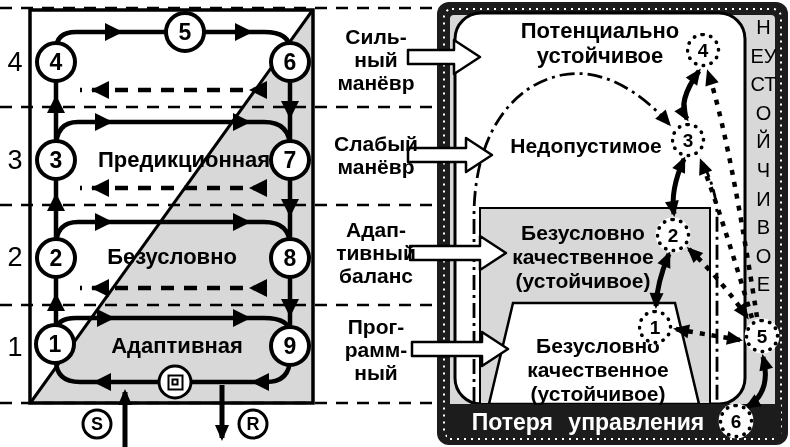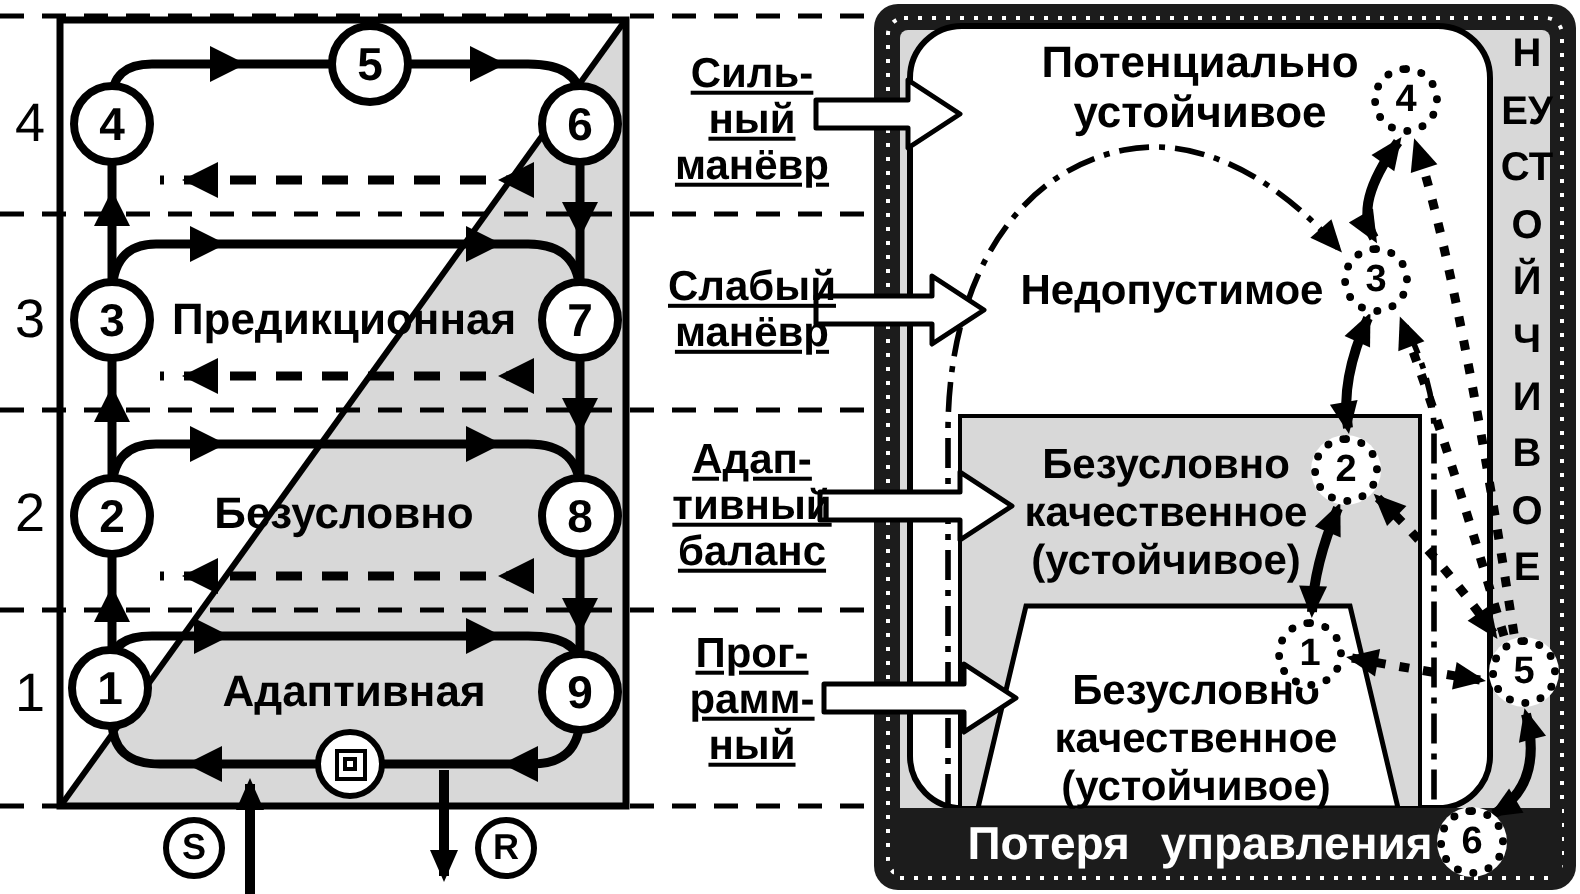--- a/index.html
+++ b/index.html
@@ -2,25 +2,25 @@
 <html><head>
 <meta charset="utf-8">
 <style>
   html,body{margin:0;padding:0;background:#fff;}
   .stage{position:relative;width:790px;height:447px;background:#fff;overflow:hidden;
          font-family:"Liberation Sans","DejaVu Sans",sans-serif;color:#000;}
   .abs{position:absolute;transform:translate(-50%,-50%);white-space:pre-line;text-align:center;}
   svg.canvas{position:absolute;left:0;top:0;}
   .lvlnum{font-size:27px;font-weight:400;}
   .layer-label{font-size:22px;font-weight:700;letter-spacing:0px;}
-  .maneuver{font-size:21px;font-weight:700;line-height:1.1;text-decoration:underline;}
+  .maneuver{font-size:21px;font-weight:700;line-height:1.1;}
   .zone{font-size:21px;font-weight:700;line-height:1.15;}
   .zone-top{font-size:22px;font-weight:700;line-height:1.12;}
-  .loss{font-size:23px;font-weight:700;color:#fff;word-spacing:9px;white-space:nowrap;margin-left:12px;}
-  .unstable{position:absolute;left:750px;top:13px;width:27px;font-size:20px;font-weight:700;
+  .loss{font-size:23px;font-weight:700;color:#fff;word-spacing:9px;white-space:nowrap;}
+  .unstable{position:absolute;left:750px;top:13px;width:27px;font-size:20px;font-weight:400;
             line-height:28.6px;word-break:break-all;text-align:center;}
   .node{position:absolute;transform:translate(-50%,-50%);box-sizing:border-box;
         width:42px;height:42px;border:4px solid #000;border-radius:50%;background:#fff;
         display:flex;align-items:center;justify-content:center;font-size:23px;font-weight:700;}
   .snode{position:absolute;transform:translate(-50%,-50%);box-sizing:border-box;
          width:35px;height:35px;border:4px dotted #000;border-radius:50%;background:#fff;
          display:flex;align-items:center;justify-content:center;font-size:19px;font-weight:700;}
   .io{position:absolute;transform:translate(-50%,-50%);box-sizing:border-box;
       width:31px;height:31px;border:3.5px solid #000;border-radius:50%;background:#fff;
       display:flex;align-items:center;justify-content:center;font-size:18px;font-weight:700;}
@@ -132,21 +132,21 @@
       <polygon points="410,246 480,246 480,236 506,253 480,270 480,260 410,260"></polygon>
       <polygon points="412,342 482,342 482,332 508,349 482,366 482,356 412,356"></polygon>
     </g>
   </svg>
 
   <div class="abs lvlnum" style="left:15px;top:62px">4</div>
   <div class="abs lvlnum" style="left:15px;top:160px">3</div>
   <div class="abs lvlnum" style="left:15px;top:257px">2</div>
   <div class="abs lvlnum" style="left:15px;top:347px">1</div>
 
-  <div class="abs layer-label" style="left:172px;top:160px">Предикционная</div>
+  <div class="abs layer-label" style="left:184px;top:160px">Предикционная</div>
   <div class="abs layer-label" style="left:172px;top:257px">Безусловно</div>
   <div class="abs layer-label" style="left:177px;top:346px">Адаптивная</div>
 
   <div class="node" style="left:56px;top:62px">4</div>
   <div class="node" style="left:185px;top:32px">5</div>
   <div class="node" style="left:290px;top:62px">6</div>
   <div class="node" style="left:56px;top:160px">3</div>
   <div class="node" style="left:290px;top:160px">7</div>
   <div class="node" style="left:56px;top:258px">2</div>
   <div class="node" style="left:290px;top:258px">8</div>

